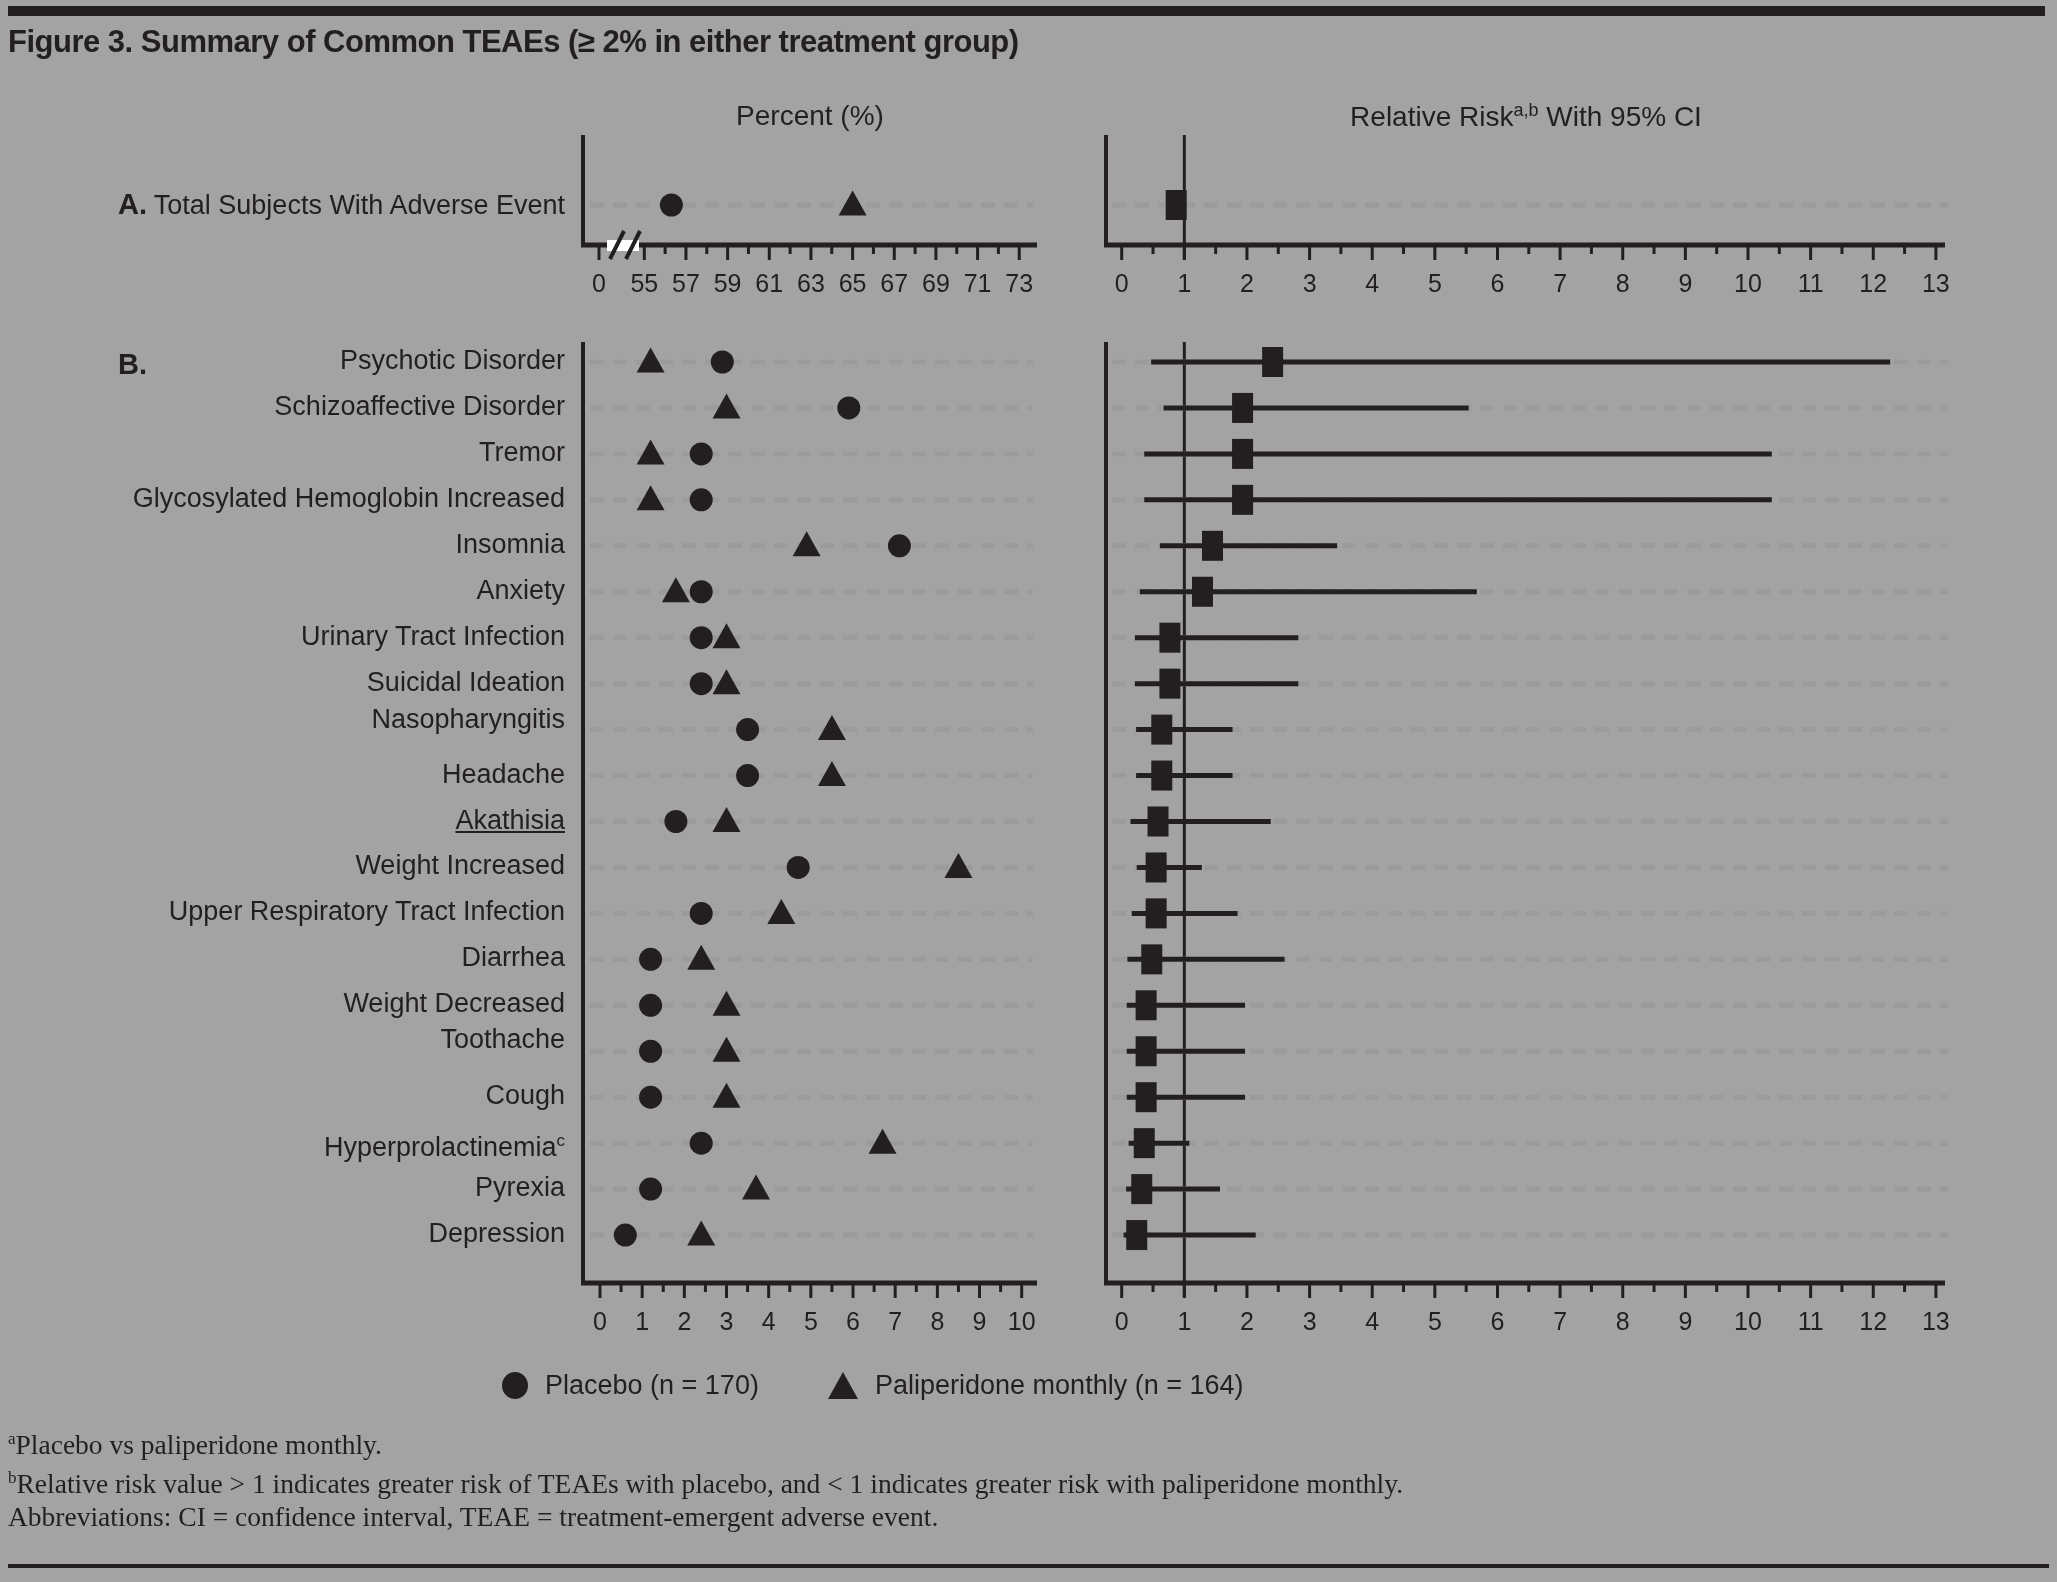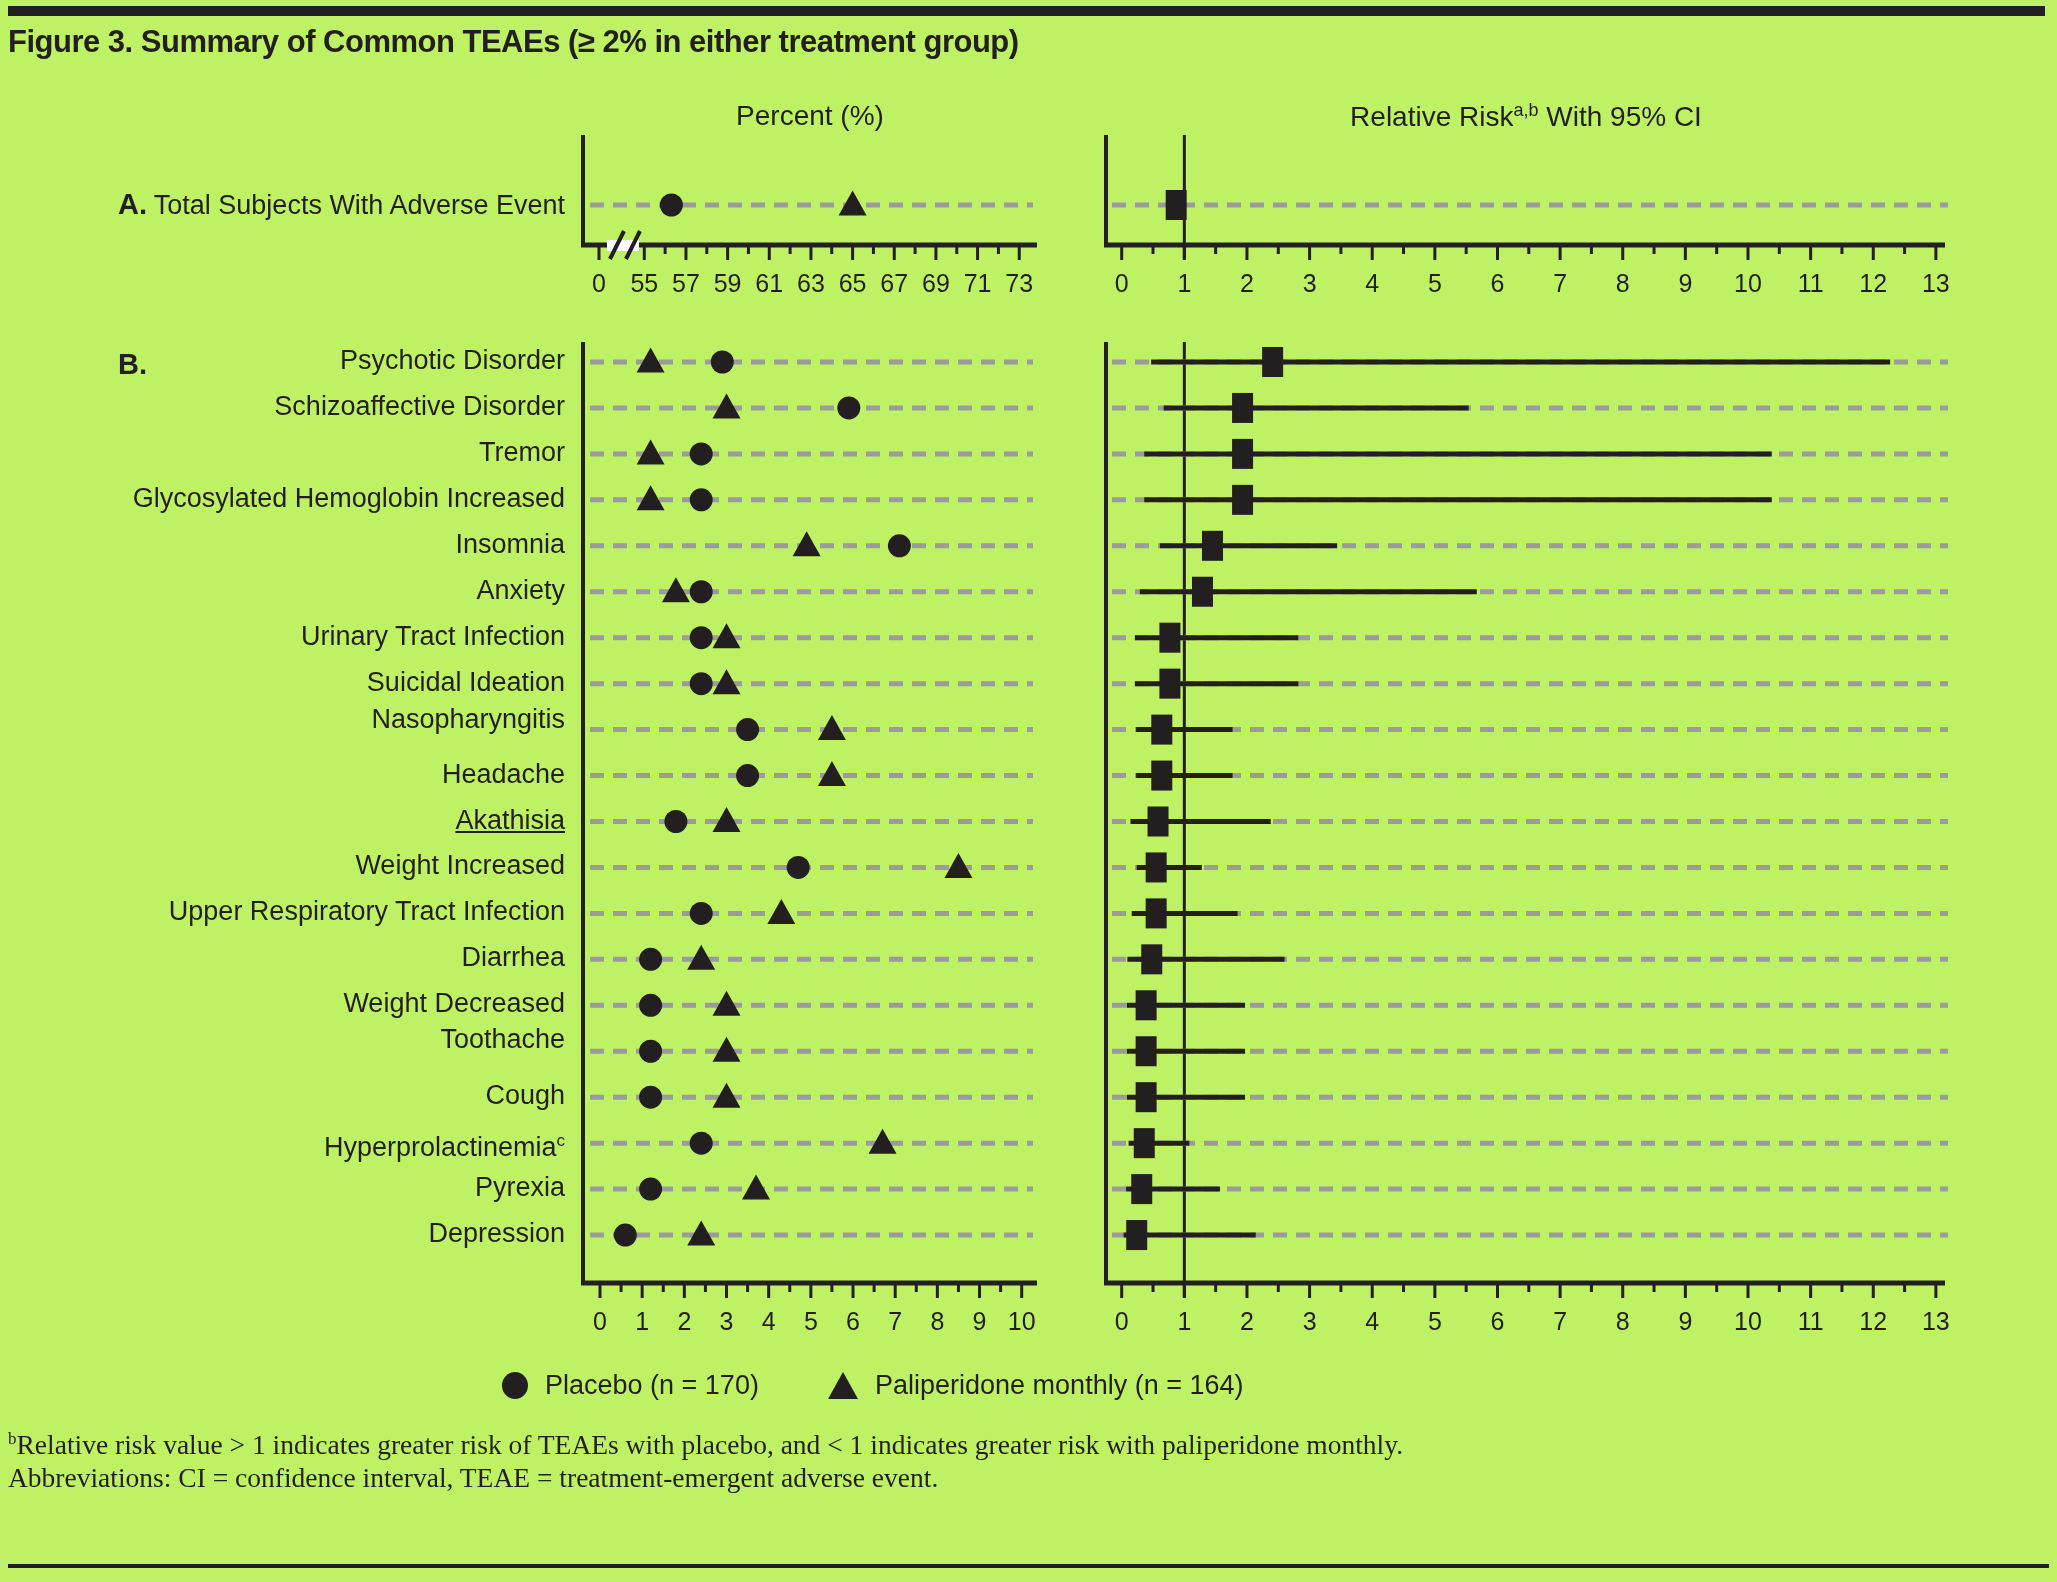--- a/index.html
+++ b/index.html
@@ -1,16 +1,16 @@
 <!DOCTYPE html>
 <html><head>
 <meta charset="utf-8">
 <style>
   html,body{margin:0;padding:0;background:#ffffff;}
-  .page{position:relative;width:2057px;height:1582px;background:#bef264;overflow:hidden;
+  .page{position:relative;width:2057px;height:1582px;background:#a3a3a3;overflow:hidden;
         font-family:"Liberation Sans",sans-serif;color:#231f20;}
   .toprule{position:absolute;left:8px;top:6px;width:2037px;height:10px;background:#231f20;}
   .figtitle{position:absolute;left:8px;top:24px;font-size:31px;font-weight:bold;letter-spacing:-0.5px;}
   .hdr{position:absolute;top:100px;font-size:28px;text-align:center;}
   .hdr sup{font-size:18px;}
   .hdr-left{left:583px;width:454px;}
   .hdr-right{left:1106px;width:840px;}
   .panel-letter{position:absolute;left:118px;font-size:29px;font-weight:bold;}
   .rowlabel{position:absolute;left:0px;width:565px;text-align:right;font-size:27px;
             height:34px;line-height:34px;white-space:nowrap;}
@@ -353,17 +353,18 @@
   <div class="legend-item" style="left:502px;">
     <span class="lg-circle"></span>
     <span>Placebo (n = 170)</span>
   </div>
   <div class="legend-item" style="left:828px;">
     <span class="lg-tri"></span>
     <span>Paliperidone monthly (n = 164)</span>
   </div>
 
   <div class="footnotes" id="footnotes">
+      <div><sup>a</sup><span>Placebo vs paliperidone monthly.</span></div>
       <div><sup>b</sup><span>Relative risk value &gt; 1 indicates greater risk of TEAEs with placebo, and &lt; 1 indicates greater risk with paliperidone monthly.</span></div>
       <div><span>Abbreviations: CI = confidence interval, TEAE = treatment-emergent adverse event.</span></div>
     </div>
   <div class="bottomrule"></div>
 </div>
 
 </body></html>

